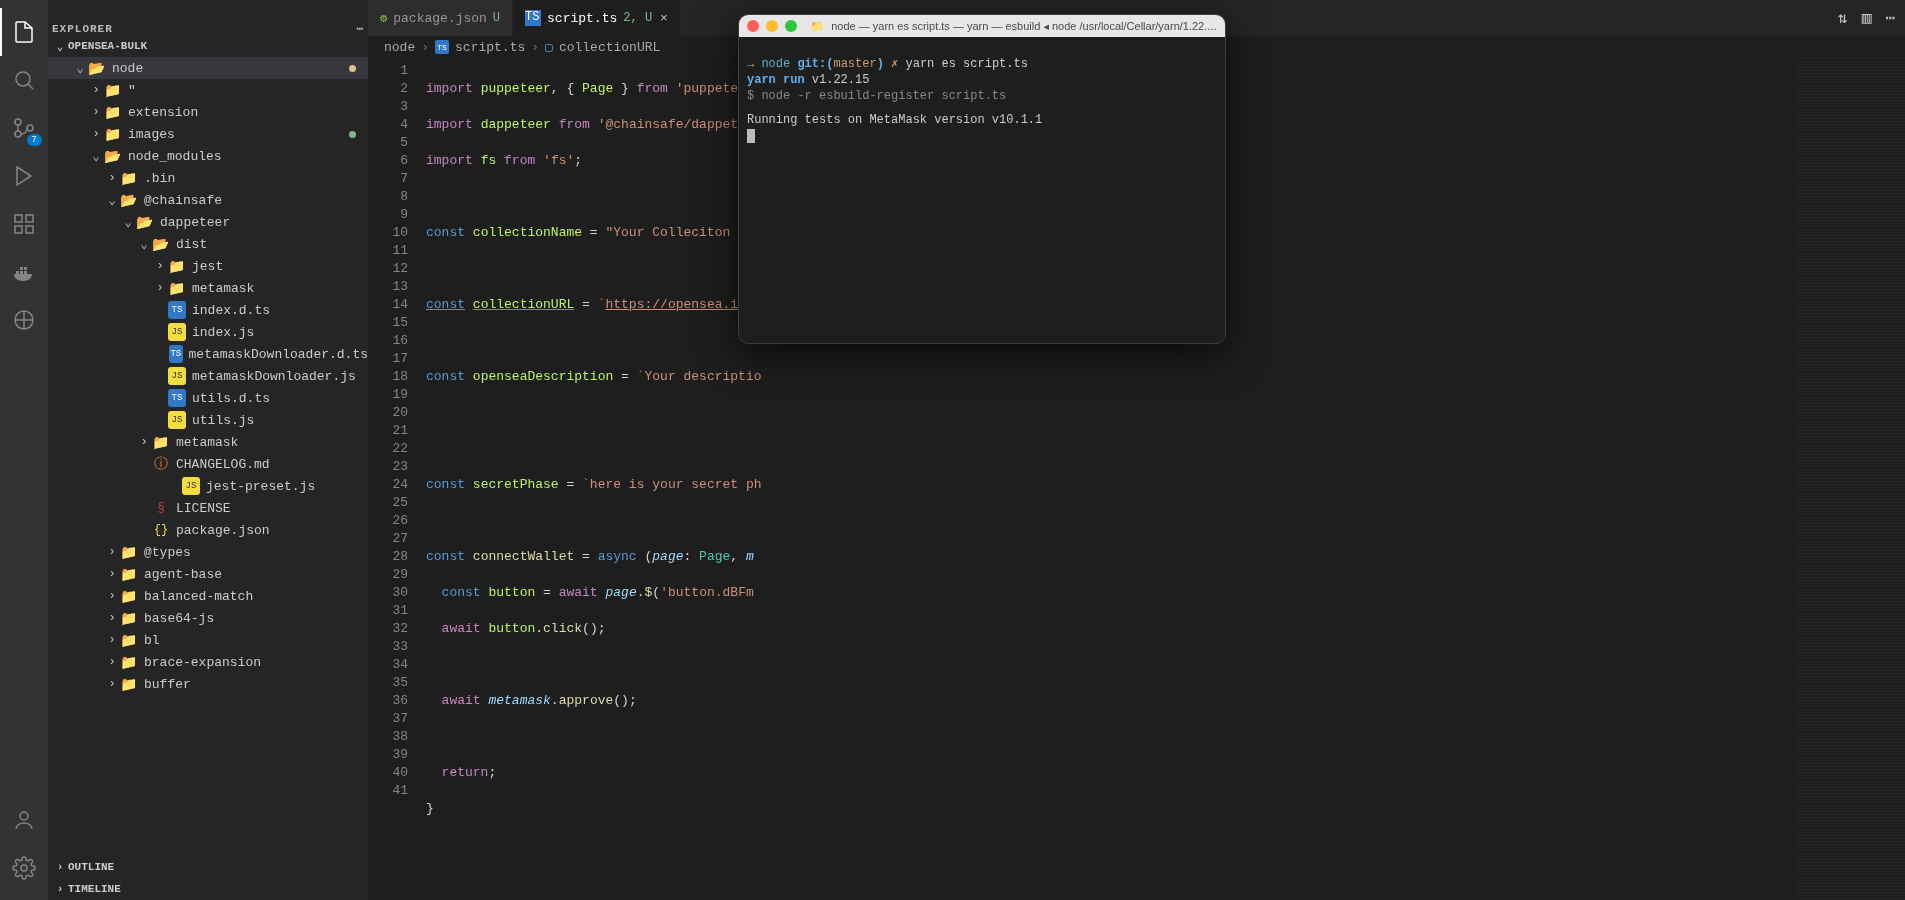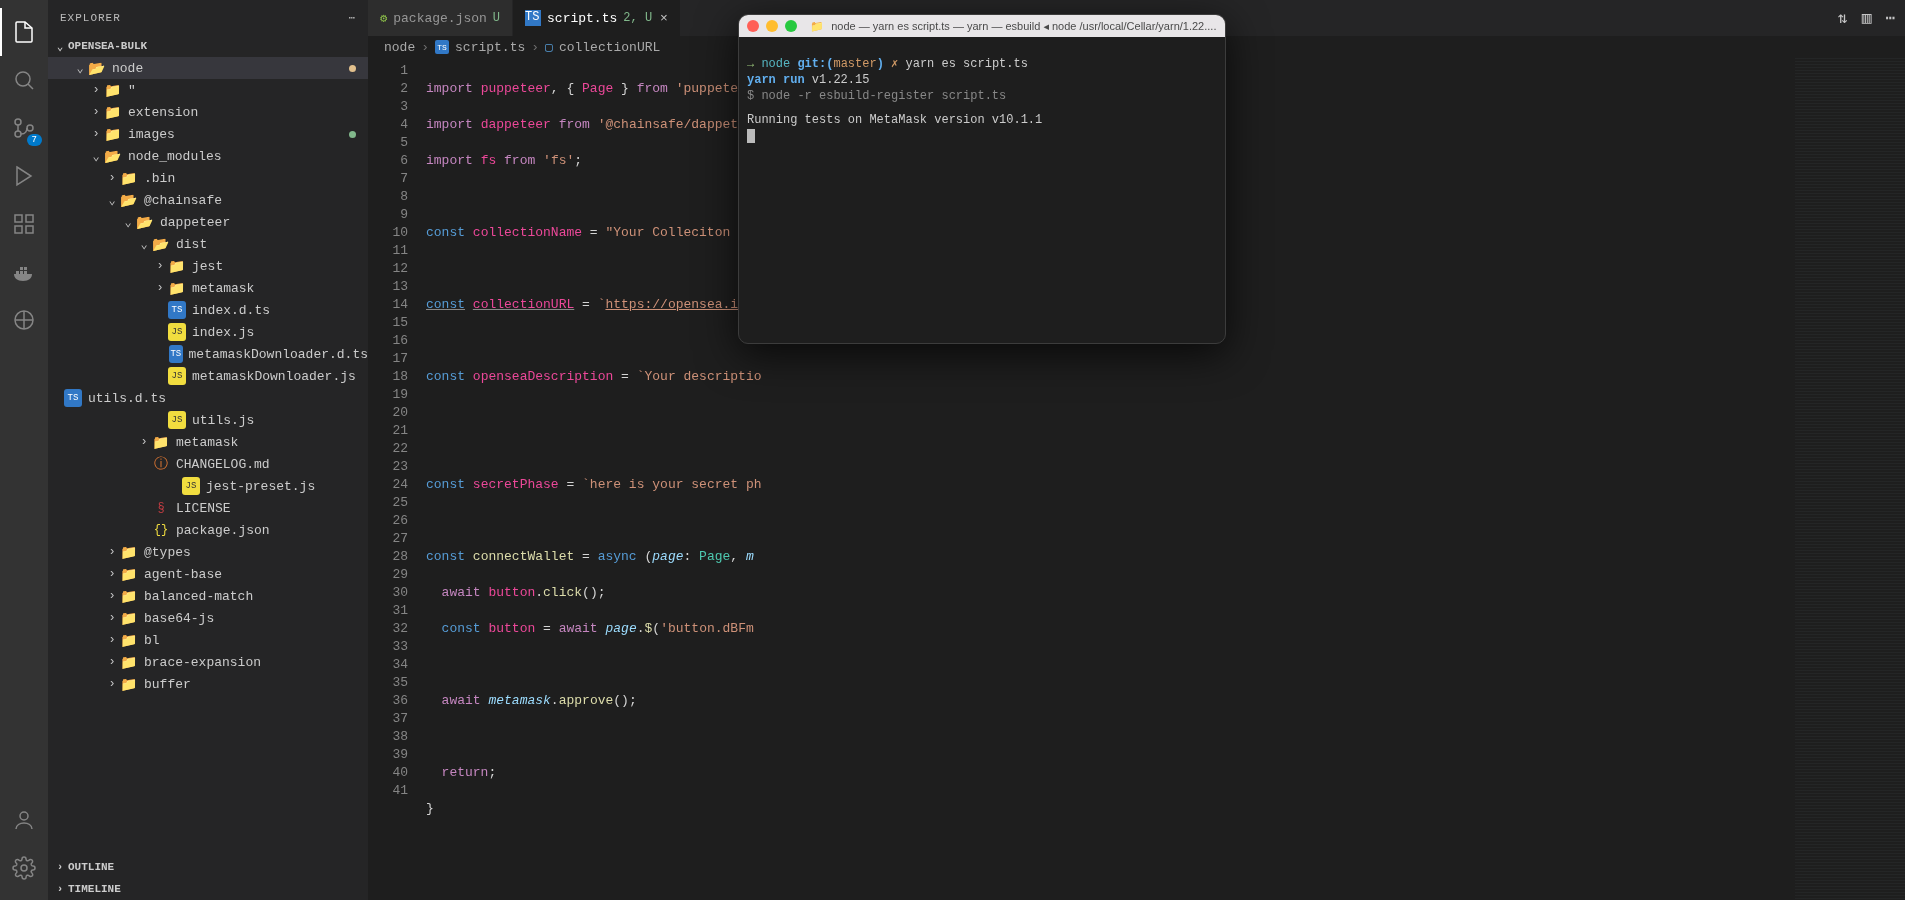--- a/index.html
+++ b/index.html
@@ -64,25 +64,26 @@
 }
 .sidebar {
   width: 320px;
   background: #252526;
   display: flex;
   flex-direction: column;
 }
 .sidebar-header {
   height: 35px;
   display: flex;
-  align-items: center;
-  padding: 0 12px;
+  align-items: flex-end;
+  padding: 0 4px;
   font-size: 11px;
   color: #bbbbbb;
   letter-spacing: 1px;
+  font-weight: bold;
 }
 .sidebar-header .grow { flex: 1; }
 .sidebar-section-header {
   height: 22px;
   display: flex;
   align-items: center;
   padding: 0 4px;
   font-size: 11px;
   font-weight: 700;
   color: #cccccc;
@@ -215,21 +216,21 @@
   padding-top: 4px;
   white-space: pre;
   color: #d4d4d4;
 }
 .code .line { height: 18px; display:block; }
 .k { color: #c586c0; }
 .kw { color: #569cd6; }
 .fn { color: #dcdcaa; }
 .ty { color: #4ec9b0; }
 .str { color: #ce9178; }
-.var { color: #ec4899; }
+.var { color: #bef264; }
 .param { color: #9cdcfe; font-style: italic; }
 .url { color:#ce9178; text-decoration: underline; }
 .strikethrough { text-decoration: underline; text-decoration-color:#888; }
 .minimap {
   position: absolute;
   right: 0;
   top: 58px;
   width: 110px;
   bottom: 0;
   background: repeating-linear-gradient(
@@ -439,21 +440,21 @@
       <div class="tree-row" style="padding-left:109px">
           <span class="chev"></span>
           <span class="ficon ts"></span>
           <span>metamaskDownloader.d.ts</span>
         </div>
       <div class="tree-row" style="padding-left:104px">
           <span class="chev"></span>
           <span class="ficon js"></span>
           <span>metamaskDownloader.js</span>
         </div>
-      <div class="tree-row" style="">
+      <div class="tree-row" style="padding-left:104px">
           <span class="chev"></span>
           <span class="ficon ts"></span>
           <span>utils.d.ts</span>
         </div>
       <div class="tree-row" style="padding-left:104px">
           <span class="chev"></span>
           <span class="ficon js"></span>
           <span>utils.js</span>
         </div>
       <div class="tree-row" style="padding-left:88px">
@@ -608,22 +609,22 @@
 <span class="line"><span class="kw">const</span> <span class="var">collectionName</span> = <span class="str">"Your Colleciton Na</span></span>
 <span class="line"></span>
 <span class="line"><span class="kw strikethrough">const</span> <span class="var strikethrough">collectionURL</span> = <span class="str">`</span><span class="url">https://opensea.io/a</span></span>
 <span class="line"></span>
 <span class="line"><span class="kw">const</span> <span class="var">openseaDescription</span> = <span class="str">`Your descriptio</span></span>
 <span class="line"></span>
 <span class="line"></span>
 <span class="line"><span class="kw">const</span> <span class="var">secretPhase</span> = <span class="str">`here is your secret ph</span></span>
 <span class="line"></span>
 <span class="line"><span class="kw">const</span> <span class="fn">connectWallet</span> = <span class="kw">async</span> (<span class="param">page</span>: <span class="ty">Page</span>, <span class="param">m</span></span>
+<span class="line">  <span class="kw">const</span> <span class="var">button</span> = <span class="k">await</span> <span class="param">page</span>.<span class="fn">$</span>(<span class="str">'button.dBFm</span></span>
 <span class="line">  <span class="k">await</span> <span class="var">button</span>.<span class="fn">click</span>();</span>
-<span class="line">  <span class="kw">const</span> <span class="var">button</span> = <span class="k">await</span> <span class="param">page</span>.<span class="fn">$</span>(<span class="str">'button.dBFm</span></span>
 <span class="line"></span>
 <span class="line">  <span class="k">await</span> <span class="param">metamask</span>.<span class="fn">approve</span>();</span>
 <span class="line"></span>
 <span class="line">  <span class="k">return</span>;</span>
 <span class="line">}</span>
 <span class="line"></span>
 
 
 
 

